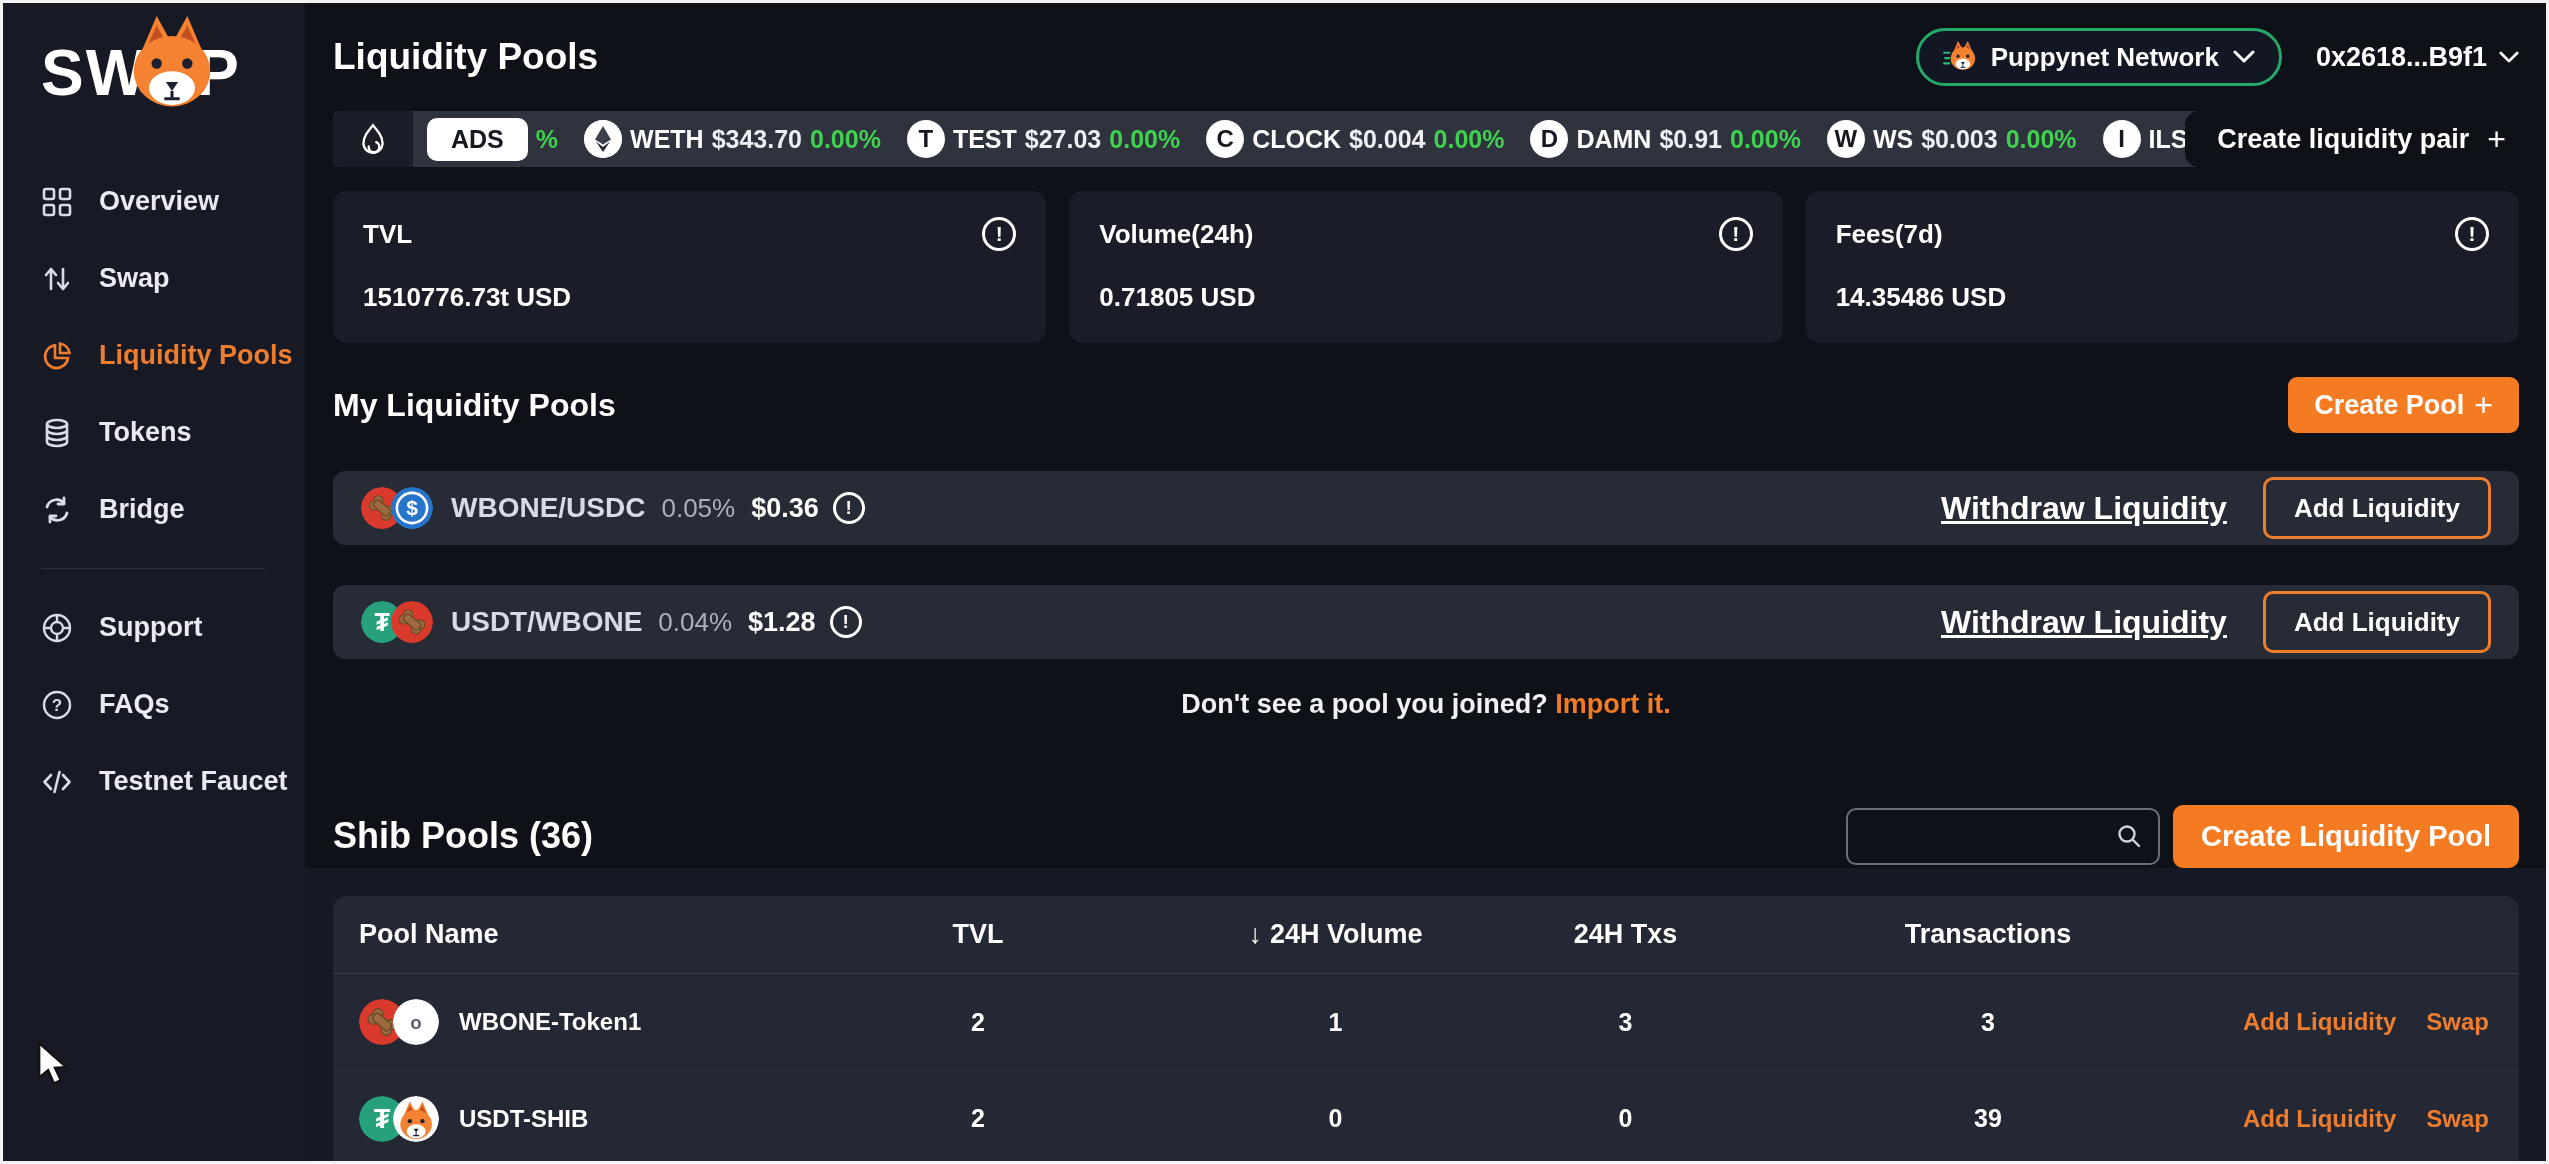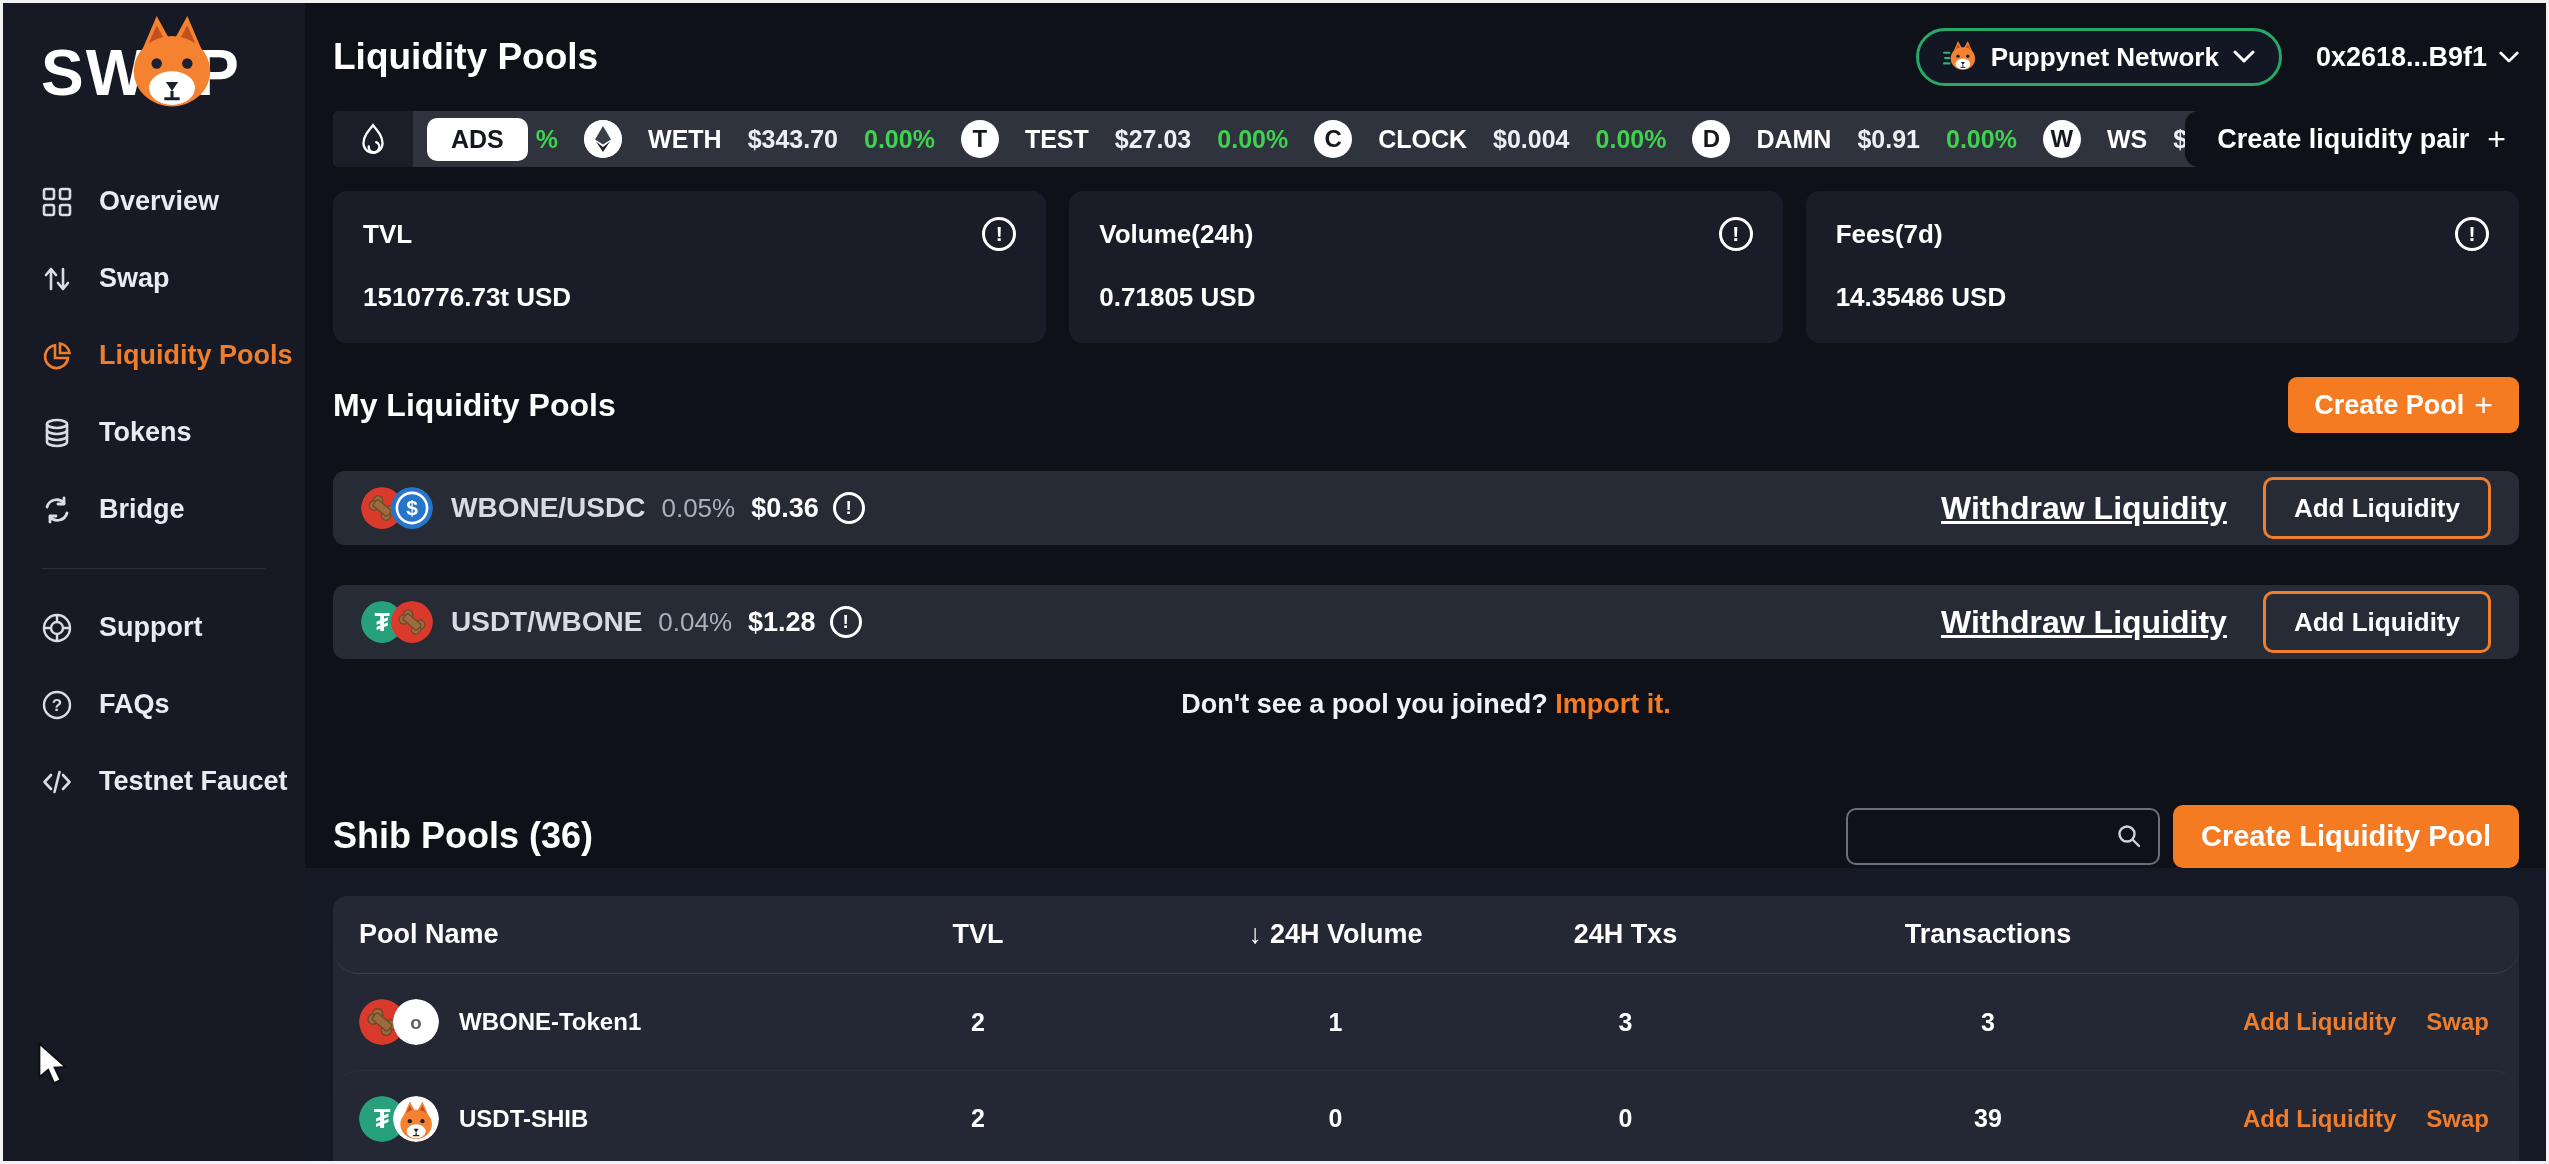--- a/index.html
+++ b/index.html
@@ -30,21 +30,21 @@
   .top-right { margin-left: auto; display: flex; align-items: center; gap: 34px; }
   .network-pill { height: 58px; border: 3px solid #26a869; border-radius: 999px; background: #131724; display: flex; align-items: center; gap: 14px; padding: 0 24px; font-size: 26px; font-weight: 600; cursor: pointer; }
   .wallet { display: flex; align-items: center; gap: 12px; font-size: 27px; font-weight: 700; cursor: pointer; }
 
   
   .ticker { position: relative; height: 56px; background: #2f333d; display: flex; align-items: center; margin-right: -27px; overflow: hidden; border-radius: 6px 0 0 6px; }
   .flame-box { width: 80px; height: 56px; background: #1b1e28; border-radius: 6px 0 0 6px; display: flex; align-items: center; justify-content: center; flex-shrink: 0; }
   .ads-chip { background: #fff; color: #15181f; font-weight: 700; font-size: 25px; border-radius: 10px; padding: 7px 24px; margin-left: 14px; flex-shrink: 0; }
   .partial-chg { color: #3fd24f; font-weight: 700; font-size: 25px; margin-left: 8px; flex-shrink: 0; }
   .ticker-items { display: flex; align-items: center; gap: 26px; margin-left: 26px; white-space: nowrap; }
-  .t-item { display: flex; align-items: center; gap: 26px; font-size: 25px; cursor: pointer; }
+  .t-item { display: flex; align-items: center; gap: 8px; font-size: 25px; cursor: pointer; }
   .t-icon { width: 38px; height: 38px; border-radius: 50%; background: #fff; color: #15181f; font-weight: 800; font-size: 24px; display: flex; align-items: center; justify-content: center; flex-shrink: 0; overflow: hidden; }
   .t-sym { font-weight: 700; color: #fff; }
   .t-price { font-weight: 600; color: #edeff4; }
   .t-chg { font-weight: 700; color: #3fd24f; }
   .create-pair { position: absolute; right: 0; top: 0; height: 100%; background: #0e1118; border-radius: 14px 0 0 14px; display: flex; align-items: center; gap: 18px; padding: 0 40px 0 32px; font-size: 27px; font-weight: 600; cursor: pointer; }
   .plus-glyph { font-size: 32px; font-weight: 400; line-height: 1; }
 
   
   .stats { display: flex; gap: 23px; margin-top: 24px; }
   .stat-card { flex: 1; height: 152px; background: #1a1d28; border-radius: 14px; padding: 28px 30px; position: relative; }
@@ -74,21 +74,21 @@
   .import-link { color: #f57b22; font-weight: 800; margin-left: 0; cursor: pointer; }
 
   
   .shib-head { display: flex; align-items: center; margin-top: 84px; height: 64px; }
   .shib-title { font-size: 36px; font-weight: 700; }
   .search-box { margin-left: auto; width: 314px; height: 57px; border: 2px solid #6a6f7b; border-radius: 10px; background: transparent; display: flex; align-items: center; padding: 0 16px 0 18px; }
   .search-box input { flex: 1; background: transparent; border: none; outline: none; color: #fff; font-family: inherit; font-size: 24px; min-width: 0; }
   .create-lp-btn { margin-left: 13px; height: 63px; padding: 0 28px; font-size: 29px; font-weight: 700; border-radius: 10px; }
   .shib-area { background: #151925; margin: 0 -27px 0 -28px; padding: 28px 27px 0 28px; min-height: 304px; }
   .table-wrap { background: #242834; border-radius: 14px 14px 0 0; overflow: hidden; }
-  .tgrid { display: grid; grid-template-columns: 440px 410px 305px 275px 450px 1fr; align-items: center; border-radius: 26px; }
+  .tgrid { display: grid; grid-template-columns: 440px 410px 305px 275px 450px 1fr; align-items: center; }
   .thead { height: 78px; font-size: 27px; font-weight: 700; border-bottom: 1px solid #3a3e4b; }
   .th { text-align: center; cursor: pointer; }
   .th.first { text-align: left; padding-left: 26px; cursor: default; }
   .sort-arrow { font-weight: 400; margin-right: 8px; }
   .trow { height: 96px; cursor: pointer; }
   .trow + .trow { border-top: 1px solid #2d313d; }
   .td { text-align: center; font-size: 25px; font-weight: 600; }
   .td.first { text-align: left; padding-left: 26px; display: flex; align-items: center; }
   .trow .coin { width: 46px; height: 46px; }
   .row-name { font-size: 24px; font-weight: 700; margin-left: 20px; }

